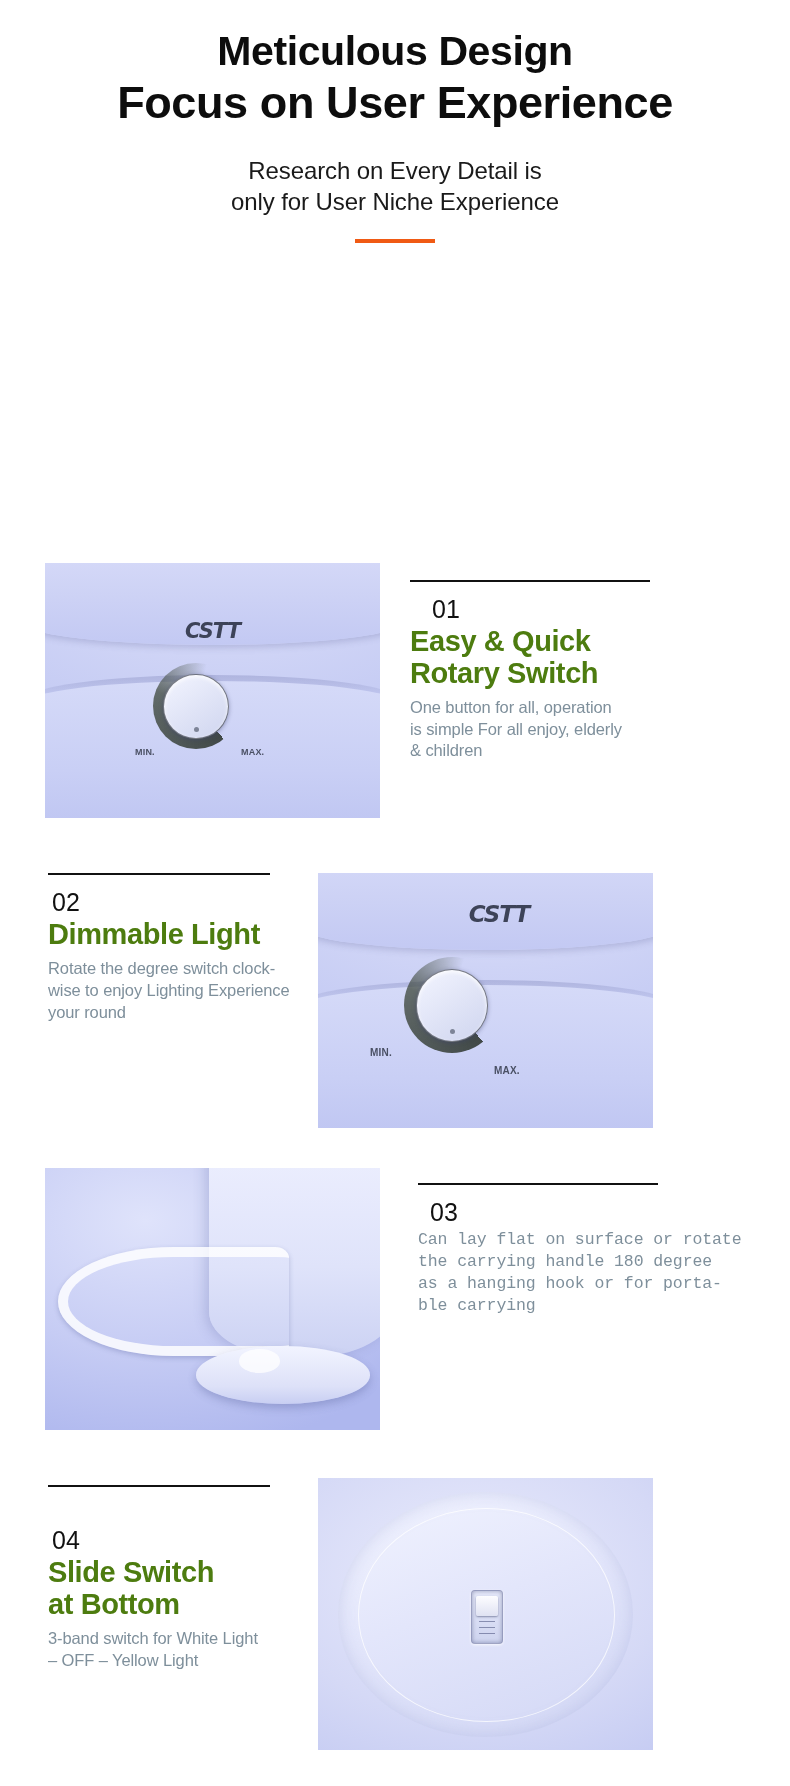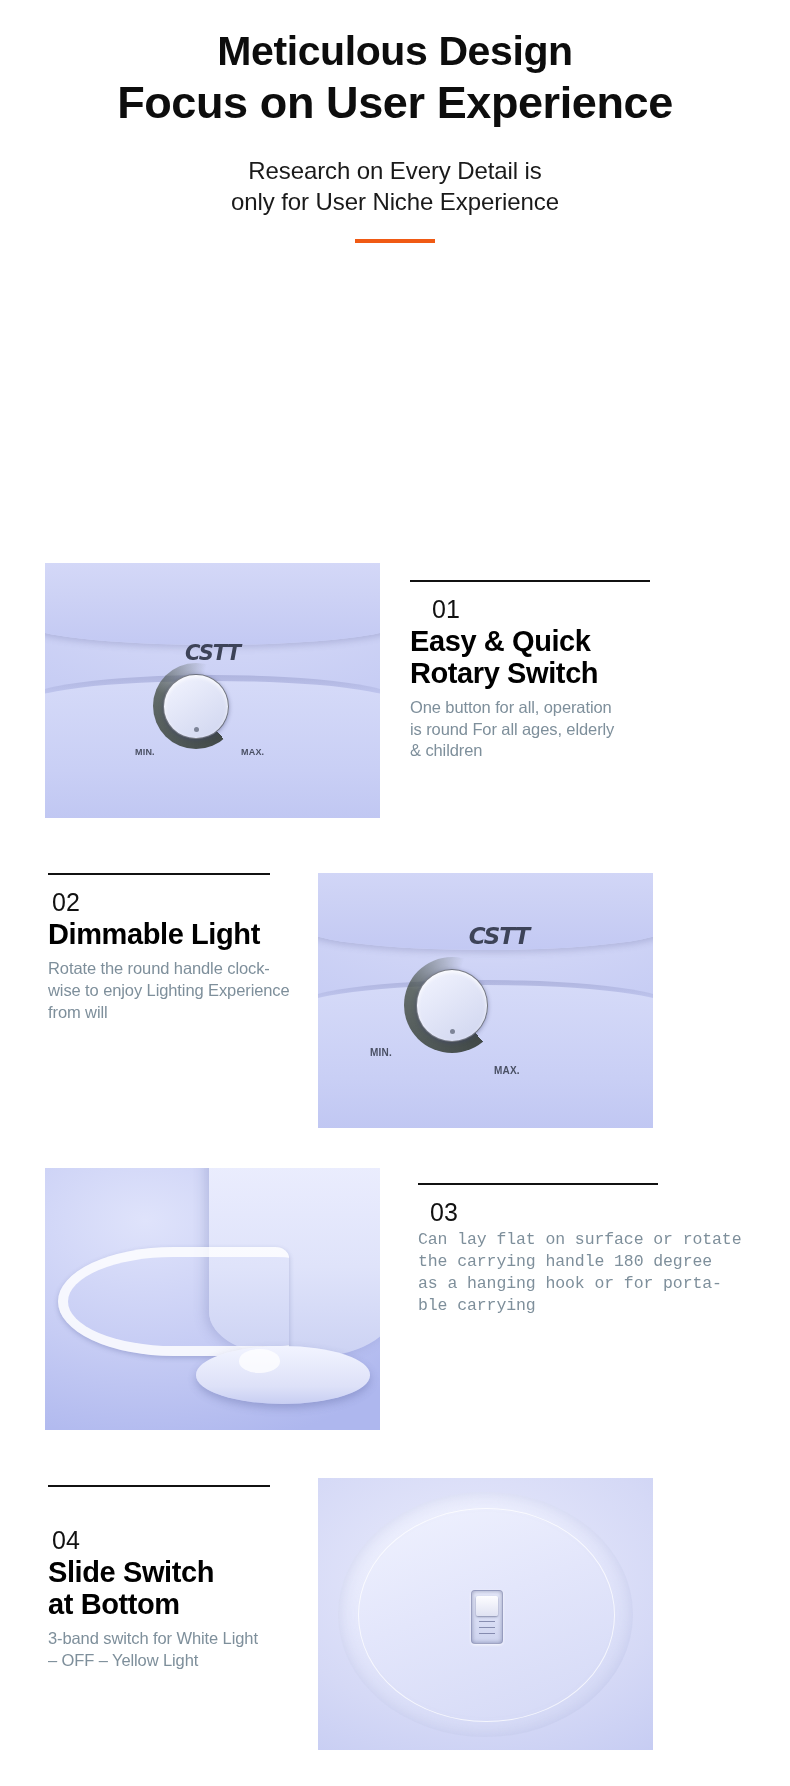--- a/index.html
+++ b/index.html
@@ -34,21 +34,21 @@
     background:#c5caf0;
   }
 
   .txt{position:absolute;}
   .rule{height:2px;background:#111;width:100%;}
   .num{
     font-size:25px;color:#111;font-weight:400;
     margin-top:14px;margin-bottom:2px;line-height:1.1;
   }
   .title{
-    font-size:29px;font-weight:700;color:#000000;
+    font-size:29px;font-weight:700;color:#4d7c0f;
     line-height:1.10;letter-spacing:-0.4px;margin-bottom:7px;
   }
   .body{
     font-size:16.5px;color:#7e8f9b;line-height:1.33;
     letter-spacing:-0.1px;
   }
   .body div{white-space:pre;}
 
   
   .scene{position:absolute;inset:0;}
@@ -72,21 +72,21 @@
   }
   .lowshell{
     position:absolute;left:-6%;right:-6%;top:46%;bottom:-10%;
     border-radius:50% 50% 46% 46%/14% 14% 10% 10%;
     background:linear-gradient(180deg,#d5daf8 0%,#c9cff5 55%,#bcc3f1 100%);
   }
   .logo{
     position:absolute;left:50%;transform:translateX(-50%);
     font-family:"DejaVu Sans", sans-serif;
     font-style:italic;font-weight:700;
-    color:#3d4358;letter-spacing:-1px;margin-top:22px;
+    color:#3d4358;letter-spacing:-1px;
   }
   .knob-wrap{position:absolute;}
   .knob-arc{
     position:absolute;inset:0;border-radius:50%;
     background:conic-gradient(from 140deg,
       rgba(40,48,40,.85) 0deg, rgba(60,70,58,.75) 150deg,
       rgba(90,100,90,.28) 210deg, rgba(40,48,40,.0) 235deg,
       rgba(40,48,40,.0) 360deg);
     filter:blur(0.4px);
   }
@@ -211,38 +211,38 @@
 
     <div class="txt" style="left:410px;top:337px;width:240px;">
       <div class="rule"></div>
       <div class="num" style="padding-left:22px;">01</div>
       <div class="title">
         <div>Easy &amp; Quick</div>
         <div>Rotary Switch</div>
       </div>
       <div class="body">
         <div>One button for all, operation</div>
-        <div>is round For all ages, elderly</div>
+        <div>is simple For all enjoy, elderly</div>
         <div>&amp; children</div>
       </div>
     </div>
   </div>
 
   <div class="block">
 
     <div class="txt" style="left:48px;top:630px;width:222px;">
       <div class="rule"></div>
       <div class="num" style="padding-left:4px;">02</div>
       <div class="title">
         <div>Dimmable Light</div>
       </div>
       <div class="body" style="width:268px;">
-        <div>Rotate the round handle clock-</div>
+        <div>Rotate the degree switch clock-</div>
         <div>wise to enjoy Lighting Experience</div>
-        <div>from will</div>
+        <div>your round</div>
       </div>
     </div>
 
     <div class="photo" style="left:318px;top:630px;width:335px;height:255px;">
       <div class="scene">
         <div class="bgA"></div>
         <div class="topshell" style="top:-22%;height:52%;"></div>
         <div class="seam" style="top:42%;"></div>
         <div class="lowshell" style="top:44%;"></div>
         <div class="logo" style="top:28px;font-size:23px;left:54%;">CSTT</div>

